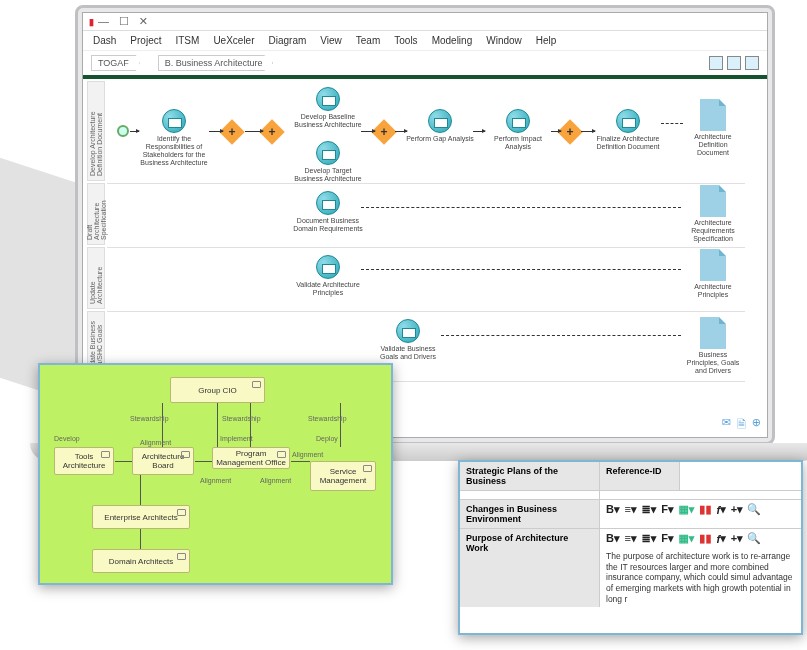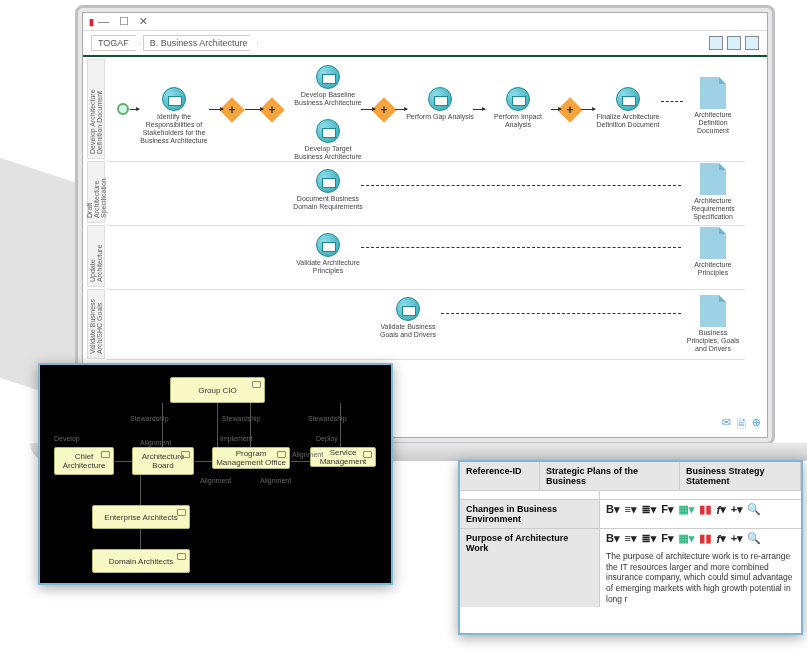--- a/index.html
+++ b/index.html
@@ -6,21 +6,21 @@
 body{background:#fff;width:807px;height:650px;position:relative;overflow:hidden}
 .laptop{position:absolute;top:5px;left:75px;width:700px;height:440px;background:#e8e8ea;border:3px solid #c0c0c2;border-radius:8px;padding:4px}
 .laptop-base{position:absolute;top:443px;left:30px;width:790px;height:18px;background:linear-gradient(#e8e8e8,#ccc);border-radius:0 0 22px 22px}
 .shadow1{position:absolute;top:170px;left:0;width:75px;height:220px;background:rgba(160,160,160,.3);transform:skewY(18deg)}
 .shadow2{position:absolute;top:140px;left:190px;width:400px;height:240px;background:rgba(160,160,160,.15);transform:rotate(-5deg)}
 .app{background:#fff;width:100%;height:100%;border:1px solid #aaa;display:flex;flex-direction:column;font-size:9px}
 .titlebar{display:flex;align-items:center;padding:2px 6px;border-bottom:1px solid #ddd}
 .titlebar .t{flex:1;font-size:10px;color:#333}
 .winbtns{display:flex;gap:10px;font-size:11px;color:#666}
 .menubar{display:flex;gap:14px;padding:4px 10px;font-size:10px;color:#333;border-bottom:1px solid #eee}
-.breadcrumb{display:flex;align-items:center;padding:4px 8px;gap:3px;border-bottom:2px solid #14532d}
+.breadcrumb{display:flex;align-items:center;padding:4px 8px;gap:18px;border-bottom:4px solid #14532d}
 .crumb{background:#fff;border:1px solid #ccc;padding:2px 10px 2px 6px;font-size:9px;color:#555;position:relative;clip-path:polygon(0 0,92% 0,100% 50%,92% 100%,0 100%)}
 .tbicons{margin-left:auto;display:flex;gap:4px}
 .tbicons span{width:14px;height:14px;border:1px solid #888;background:#daf0fb;display:inline-block}
 .canvas{flex:1;position:relative;background:#fff;overflow:hidden}
 .vlabel{position:absolute;left:4px;width:18px;background:#f2f2f2;border:1px solid #ddd;display:flex;align-items:center;justify-content:center}
 .vlabel span{writing-mode:vertical-rl;transform:rotate(180deg);font-size:7px;color:#666;padding:4px 0}
 .lane{position:absolute;left:24px;right:22px;border-top:1px solid #e0e0e0}
 .evt{position:absolute;width:12px;height:12px;border:2px solid #6a6;border-radius:50%;background:#cfe}
 .gw{position:absolute;width:18px;height:18px;background:#f8a33c;transform:rotate(45deg)}
 .gw::after{content:'+';position:absolute;left:50%;top:50%;transform:translate(-50%,-50%) rotate(-45deg);font-weight:700;color:#333;font-size:12px}
@@ -29,21 +29,21 @@
 .task .ico::after{content:'';position:absolute;left:5px;top:8px;width:12px;height:8px;background:#fff;border:1px solid #1a8a97}
 .task .lbl{font-size:7px;color:#444;line-height:1.15}
 .doc{position:absolute;width:60px;text-align:center}
 .doc .pg{width:26px;height:32px;margin:0 auto 2px;background:#9ed0e6;position:relative}
 .doc .pg::after{content:'';position:absolute;right:0;top:0;border-top:7px solid #fff;border-left:7px solid #6fb5d1}
 .doc .lbl{font-size:7px;color:#444;line-height:1.15}
 .arr{position:absolute;height:1px;background:#333}
 .arr::after{content:'';position:absolute;right:-1px;top:-2px;border-left:4px solid #333;border-top:2.5px solid transparent;border-bottom:2.5px solid transparent}
 .darr{position:absolute;border-top:1px dashed #333}
 .stat{position:absolute;bottom:2px;right:6px;display:flex;gap:6px;font-size:11px}
-.panel-diag{position:absolute;top:363px;left:38px;width:355px;height:222px;background:#000000;border:2px solid #7fb5d5;box-shadow:0 3px 12px rgba(0,0,0,.35)}
+.panel-diag{position:absolute;top:363px;left:38px;width:355px;height:222px;background:#bef264;border:2px solid #7fb5d5;box-shadow:0 3px 12px rgba(0,0,0,.35)}
 .panel-diag .inner{position:relative;width:100%;height:100%}
 .ybox{position:absolute;background:#f9f9c5;border:1px solid #b8b870;font-size:8px;color:#333;display:flex;align-items:center;justify-content:center;text-align:center;padding:2px;border-radius:2px}
 .ybox::after{content:'';position:absolute;right:3px;top:3px;width:7px;height:5px;border:1px solid #888;border-radius:1px}
 .dl{position:absolute;font-size:7px;color:#666}
 .la{position:absolute;background:#555}
 .panel-table{position:absolute;top:460px;left:458px;width:345px;height:175px;background:#fff;border:2px solid #7fb5d5;box-shadow:0 3px 12px rgba(0,0,0,.35);font-size:9px;overflow:hidden}
 .row{display:flex;border-bottom:1px solid #ccc}
 .cell{padding:4px 6px;border-right:1px solid #ccc}
 .hd{background:#e6e6e6;font-weight:700}
 .rt{display:flex;gap:5px;padding:3px 6px;font-size:11px;color:#222;align-items:center}
@@ -59,20 +59,33 @@
 <div class="laptop">
 <div class="app">
   <div class="titlebar">
     <span style="color:#d23;font-weight:700;margin-right:4px">▮</span>
     <div class="winbtns">
       <span>—</span>
       <span>☐</span>
       <span>✕</span>
     </div>
   </div>
+  <div class="menubar">
+    <span>Dash</span>
+    <span>Project</span>
+    <span>ITSM</span>
+    <span>UeXceler</span>
+    <span>Diagram</span>
+    <span>View</span>
+    <span>Team</span>
+    <span>Tools</span>
+    <span>Modeling</span>
+    <span>Window</span>
+    <span>Help</span>
+  </div>
   <div class="breadcrumb">
     <div class="crumb">TOGAF</div>
     <div class="crumb">B. Business Architecture</div>
     <div class="tbicons">
       <span></span>
       <span></span>
       <span></span>
     </div>
   </div>
   <div class="canvas">
@@ -176,29 +189,29 @@
 </div>
 </div>
 <div class="laptop-base"></div>
 
 <div class="panel-diag">
 <div class="inner">
   <div class="ybox" style="top:12px;left:130px;width:95px;height:26px">
         <span>Group CIO</span>
       </div>
   <div class="ybox" style="top:82px;left:14px;width:60px;height:28px">
-        <span>Chief Architecture</span>
+        <span>Tools Architecture</span>
       </div>
   <div class="ybox" style="top:82px;left:92px;width:62px;height:28px">
         <span>Architecture Board</span>
       </div>
   <div class="ybox" style="top:82px;left:172px;width:78px;height:22px">
         <span>Program Management Office</span>
       </div>
-  <div class="ybox" style="top:82px;left:270px;width:66px;height:20px">
+  <div class="ybox" style="top:96px;left:270px;width:66px;height:30px">
         <span>Service Management</span>
       </div>
   <div class="ybox" style="top:184px;left:52px;width:98px;height:24px">
         <span>Domain Architects</span>
       </div>
   <div class="ybox" style="top:140px;left:52px;width:98px;height:24px">
         <span>Enterprise Architects</span>
       </div>
 
   <div class="la" style="top:38px;left:122px;width:1px;height:44px"></div>
@@ -219,23 +232,22 @@
   <div class="dl" style="top:70px;left:276px">Deploy</div>
   <div class="dl" style="top:74px;left:100px">Alignment</div>
   <div class="dl" style="top:112px;left:160px">Alignment</div>
   <div class="dl" style="top:112px;left:220px">Alignment</div>
   <div class="dl" style="top:86px;left:252px">Alignment</div>
 </div>
 </div>
 
 <div class="panel-table">
   <div class="row">
+    <div class="cell hd" style="width:140px">Strategic Plans of the Business</div>
     <div class="cell hd" style="width:80px">Reference-ID</div>
-    <div class="cell hd" style="width:140px">Strategic Plans of the Business</div>
-    <div class="cell hd" style="flex:1">Business Strategy Statement</div>
   </div>
   <div class="row">
     <div class="cell" style="width:140px"></div>
   </div>
   <div class="row">
     <div class="cell hd" style="width:140px">Changes in Business Environment</div>
     <div style="flex:1">
       <div class="rt">
         <span>B▾</span>
         <span>≡▾</span>

